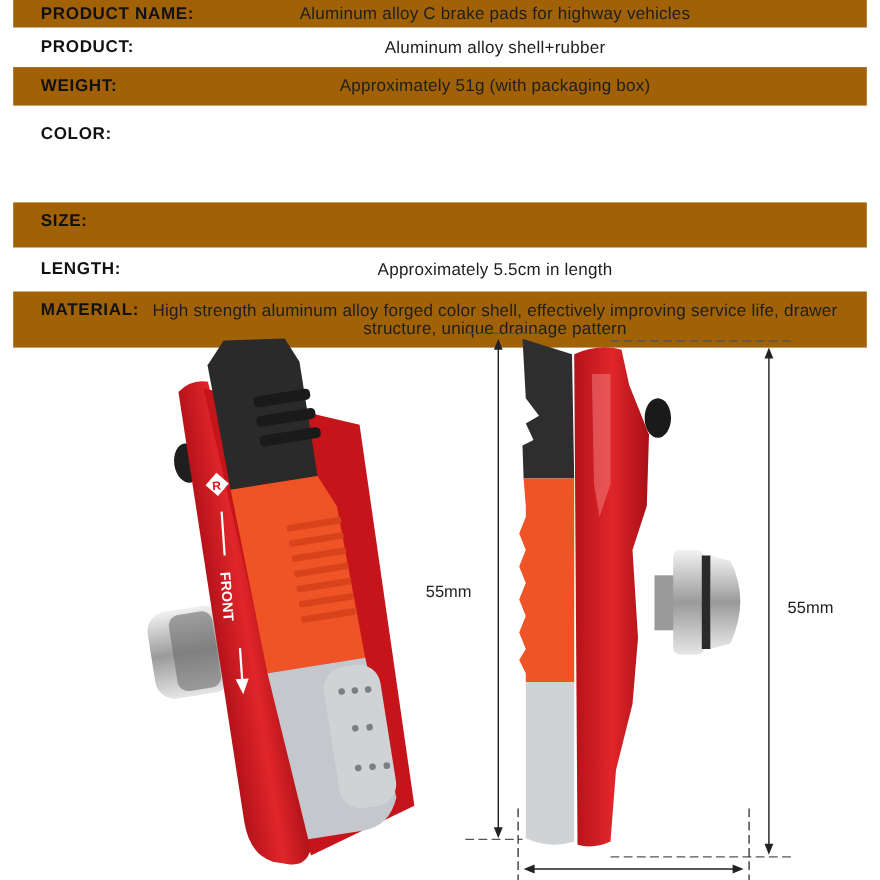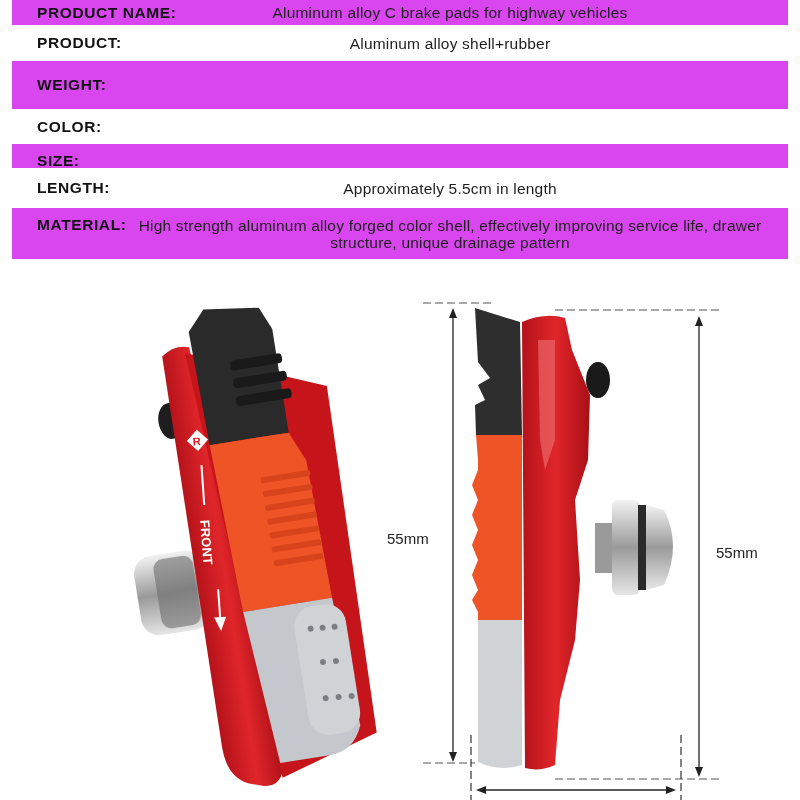--- a/index.html
+++ b/index.html
@@ -1,21 +1,21 @@
 <!DOCTYPE html>
 <html><head>
 <meta charset="utf-8">
 <style>
   * { margin: 0; padding: 0; box-sizing: border-box; }
   html, body { width: 800px; height: 800px; background: #ffffff; overflow: hidden; }
   body { position: relative; font-family: "Liberation Sans", sans-serif; color: #1a1a1a; }
 
   .spec-table { position: absolute; left: 12px; top: 0; width: 776px; }
   .spec-row { position: relative; display: flex; align-items: center; width: 100%; }
-  .spec-row.shaded { background: #d946ef; }
+  .spec-row.shaded { background: #a16207; }
   .spec-label {
     position: absolute; left: 25px;
     font-weight: bold; font-size: 15.5px; letter-spacing: 0.6px; color: #111;
   }
   .spec-value {
     width: 100%; text-align: center; font-size: 15.5px; color: #1e1e1e;
     padding-left: 120px; padding-right: 20px; letter-spacing: 0.2px; line-height: 17px;
   }
   .spec-row.top-label .spec-label { top: 8px; }
   .spec-row.top-label { align-items: flex-start; padding-top: 9px; }
@@ -29,27 +29,28 @@
 
 <div class="spec-table">
   <div class="spec-row shaded" style="height:25px;">
     <span class="spec-label">PRODUCT NAME:</span>
     <span class="spec-value">Aluminum alloy C brake pads for highway vehicles</span>
   </div>
   <div class="spec-row" style="height:36px;">
     <span class="spec-label">PRODUCT:</span>
     <span class="spec-value">Aluminum alloy shell+rubber</span>
   </div>
-  <div class="spec-row shaded" style="height:48px;">
+  <div class="spec-row shaded" style="height:35px;">
     <span class="spec-label">WEIGHT:</span>
+    <span class="spec-value">Approximately 51g (with packaging box)</span>
   </div>
-  <div class="spec-row" style="height:35px;">
+  <div class="spec-row" style="height:52px;">
     <span class="spec-label">COLOR:</span>
   </div>
-  <div class="spec-row shaded top-label" style="height:24px;">
+  <div class="spec-row shaded top-label" style="height:41px;margin-top:36px;">
     <span class="spec-label">SIZE:</span>
   </div>
   <div class="spec-row" style="height:40px;">
     <span class="spec-label">LENGTH:</span>
     <span class="spec-value">Approximately 5.5cm in length</span>
   </div>
   <div class="spec-row shaded top-label" style="height:51px;">
     <span class="spec-label">MATERIAL:</span>
     <span class="spec-value">High strength aluminum alloy forged color shell, effectively improving service life, drawer structure, unique drainage pattern</span>
   </div>

